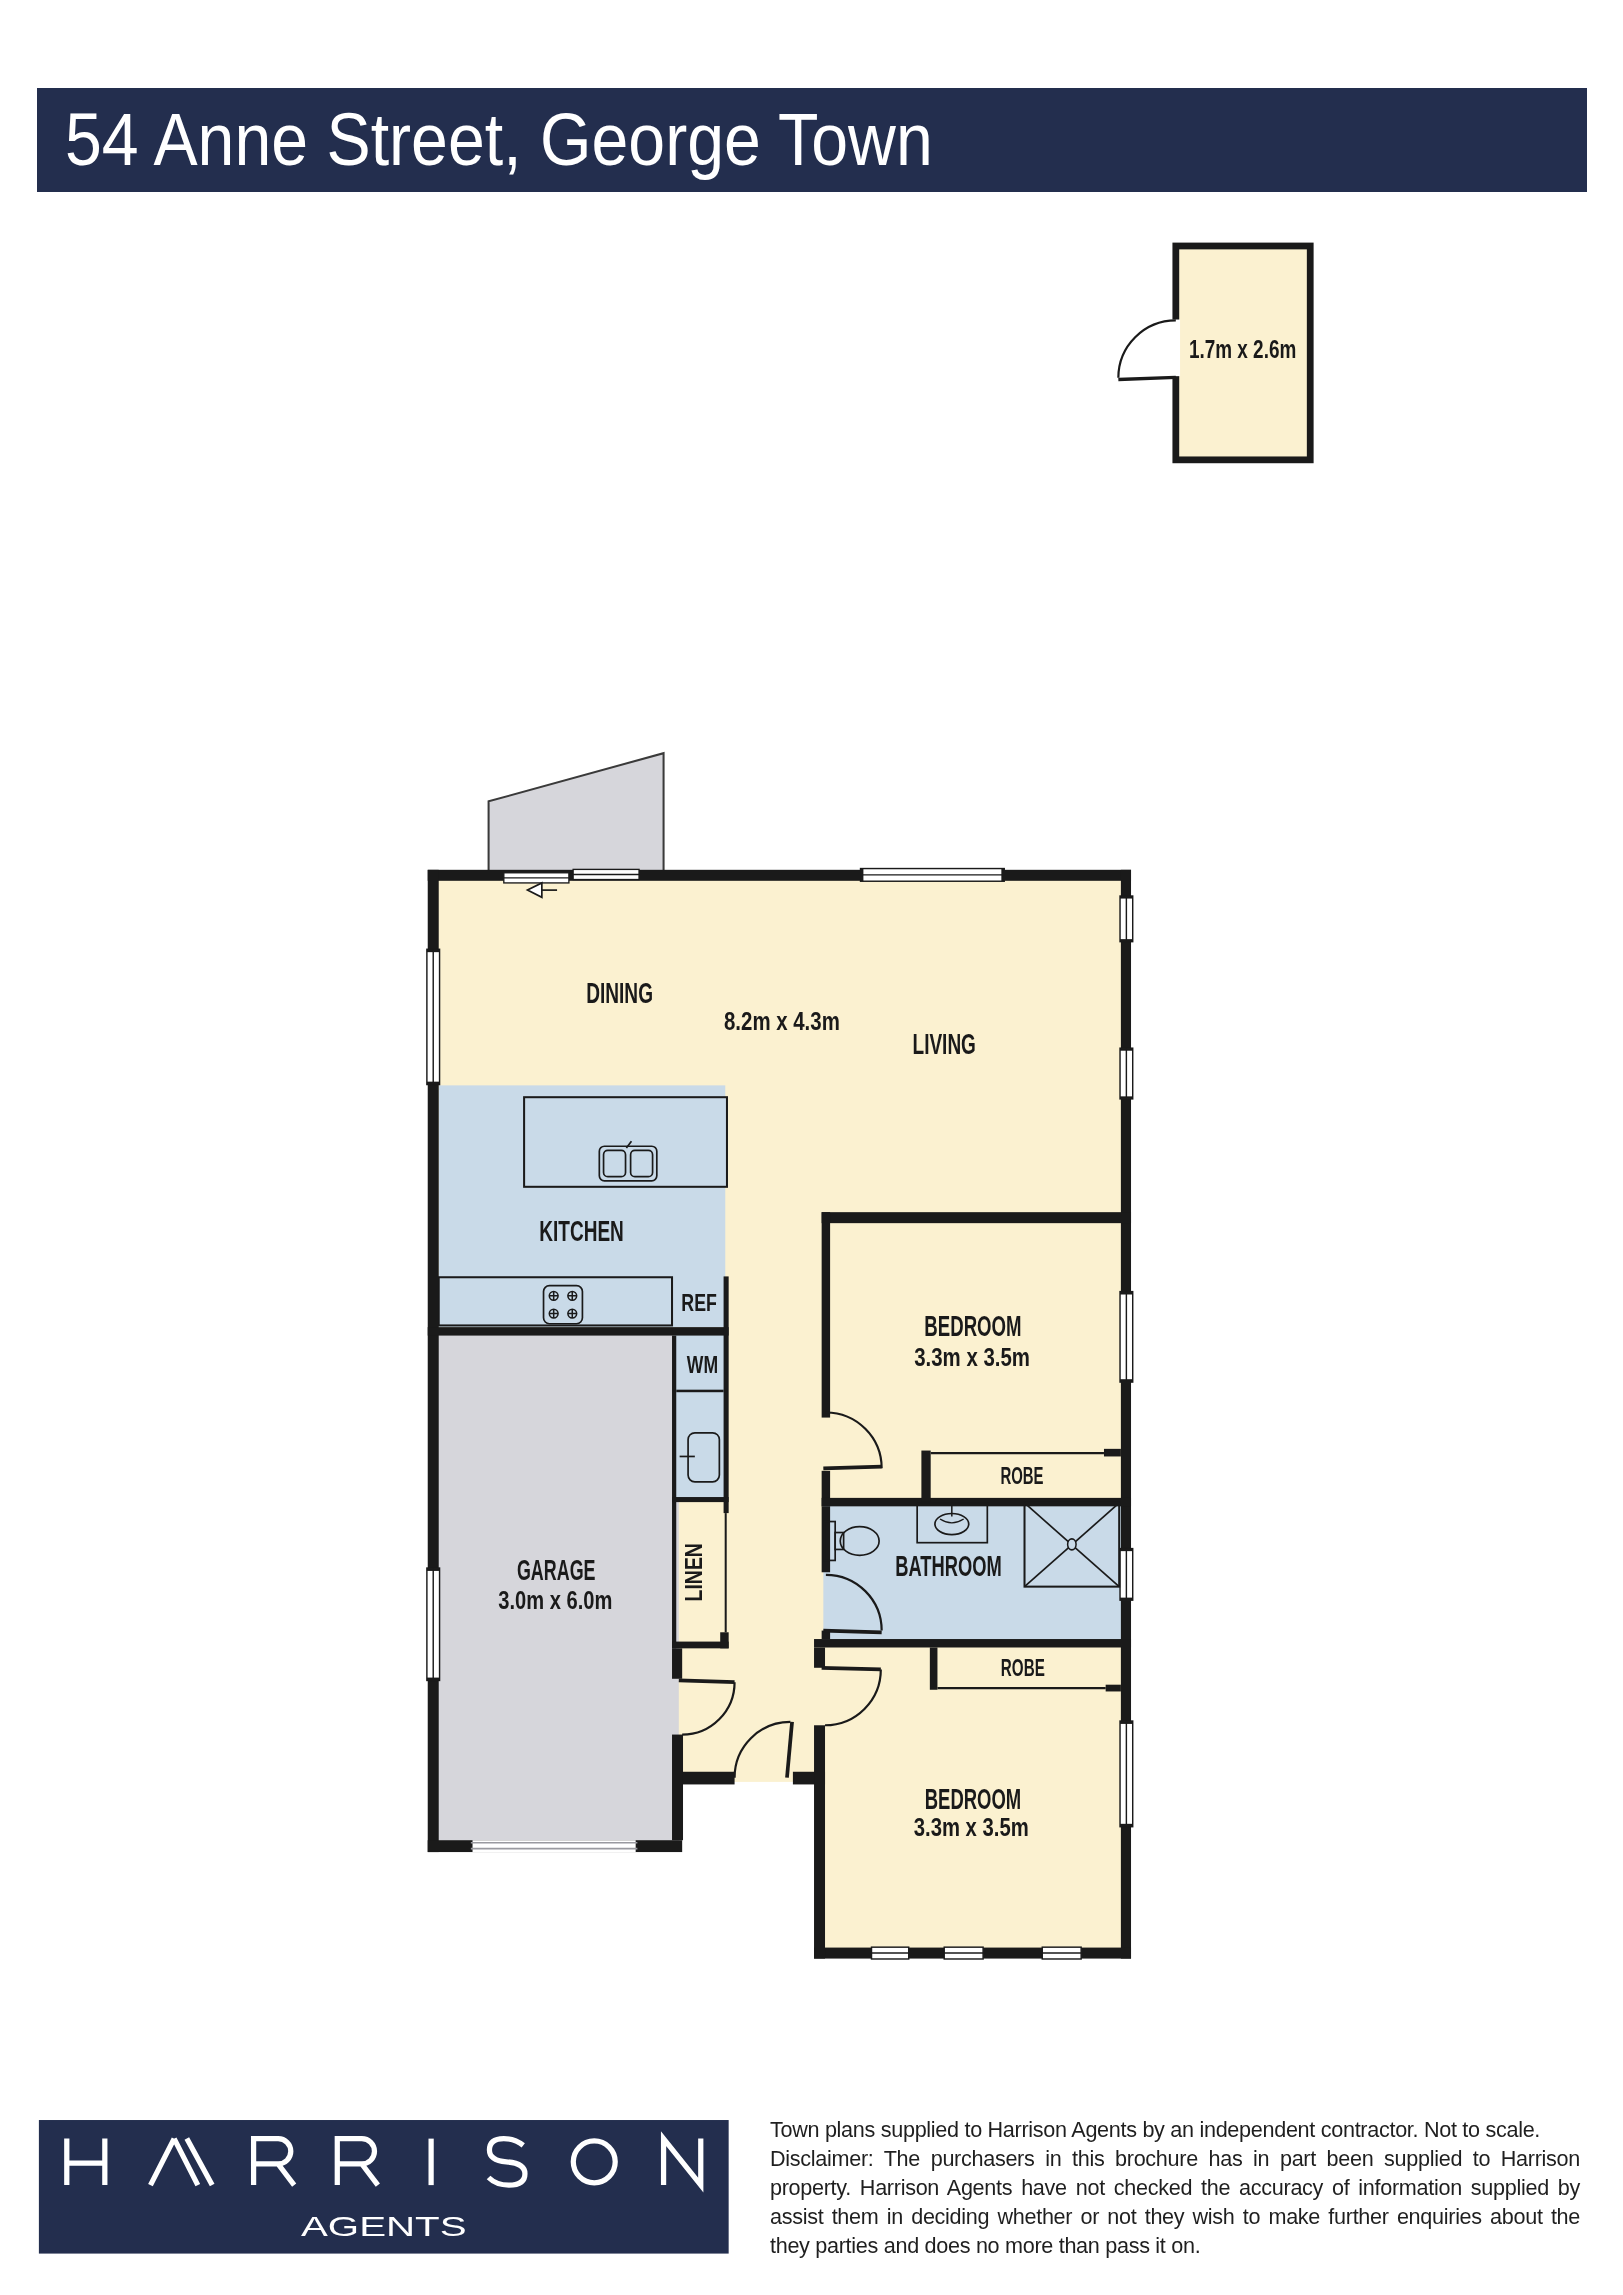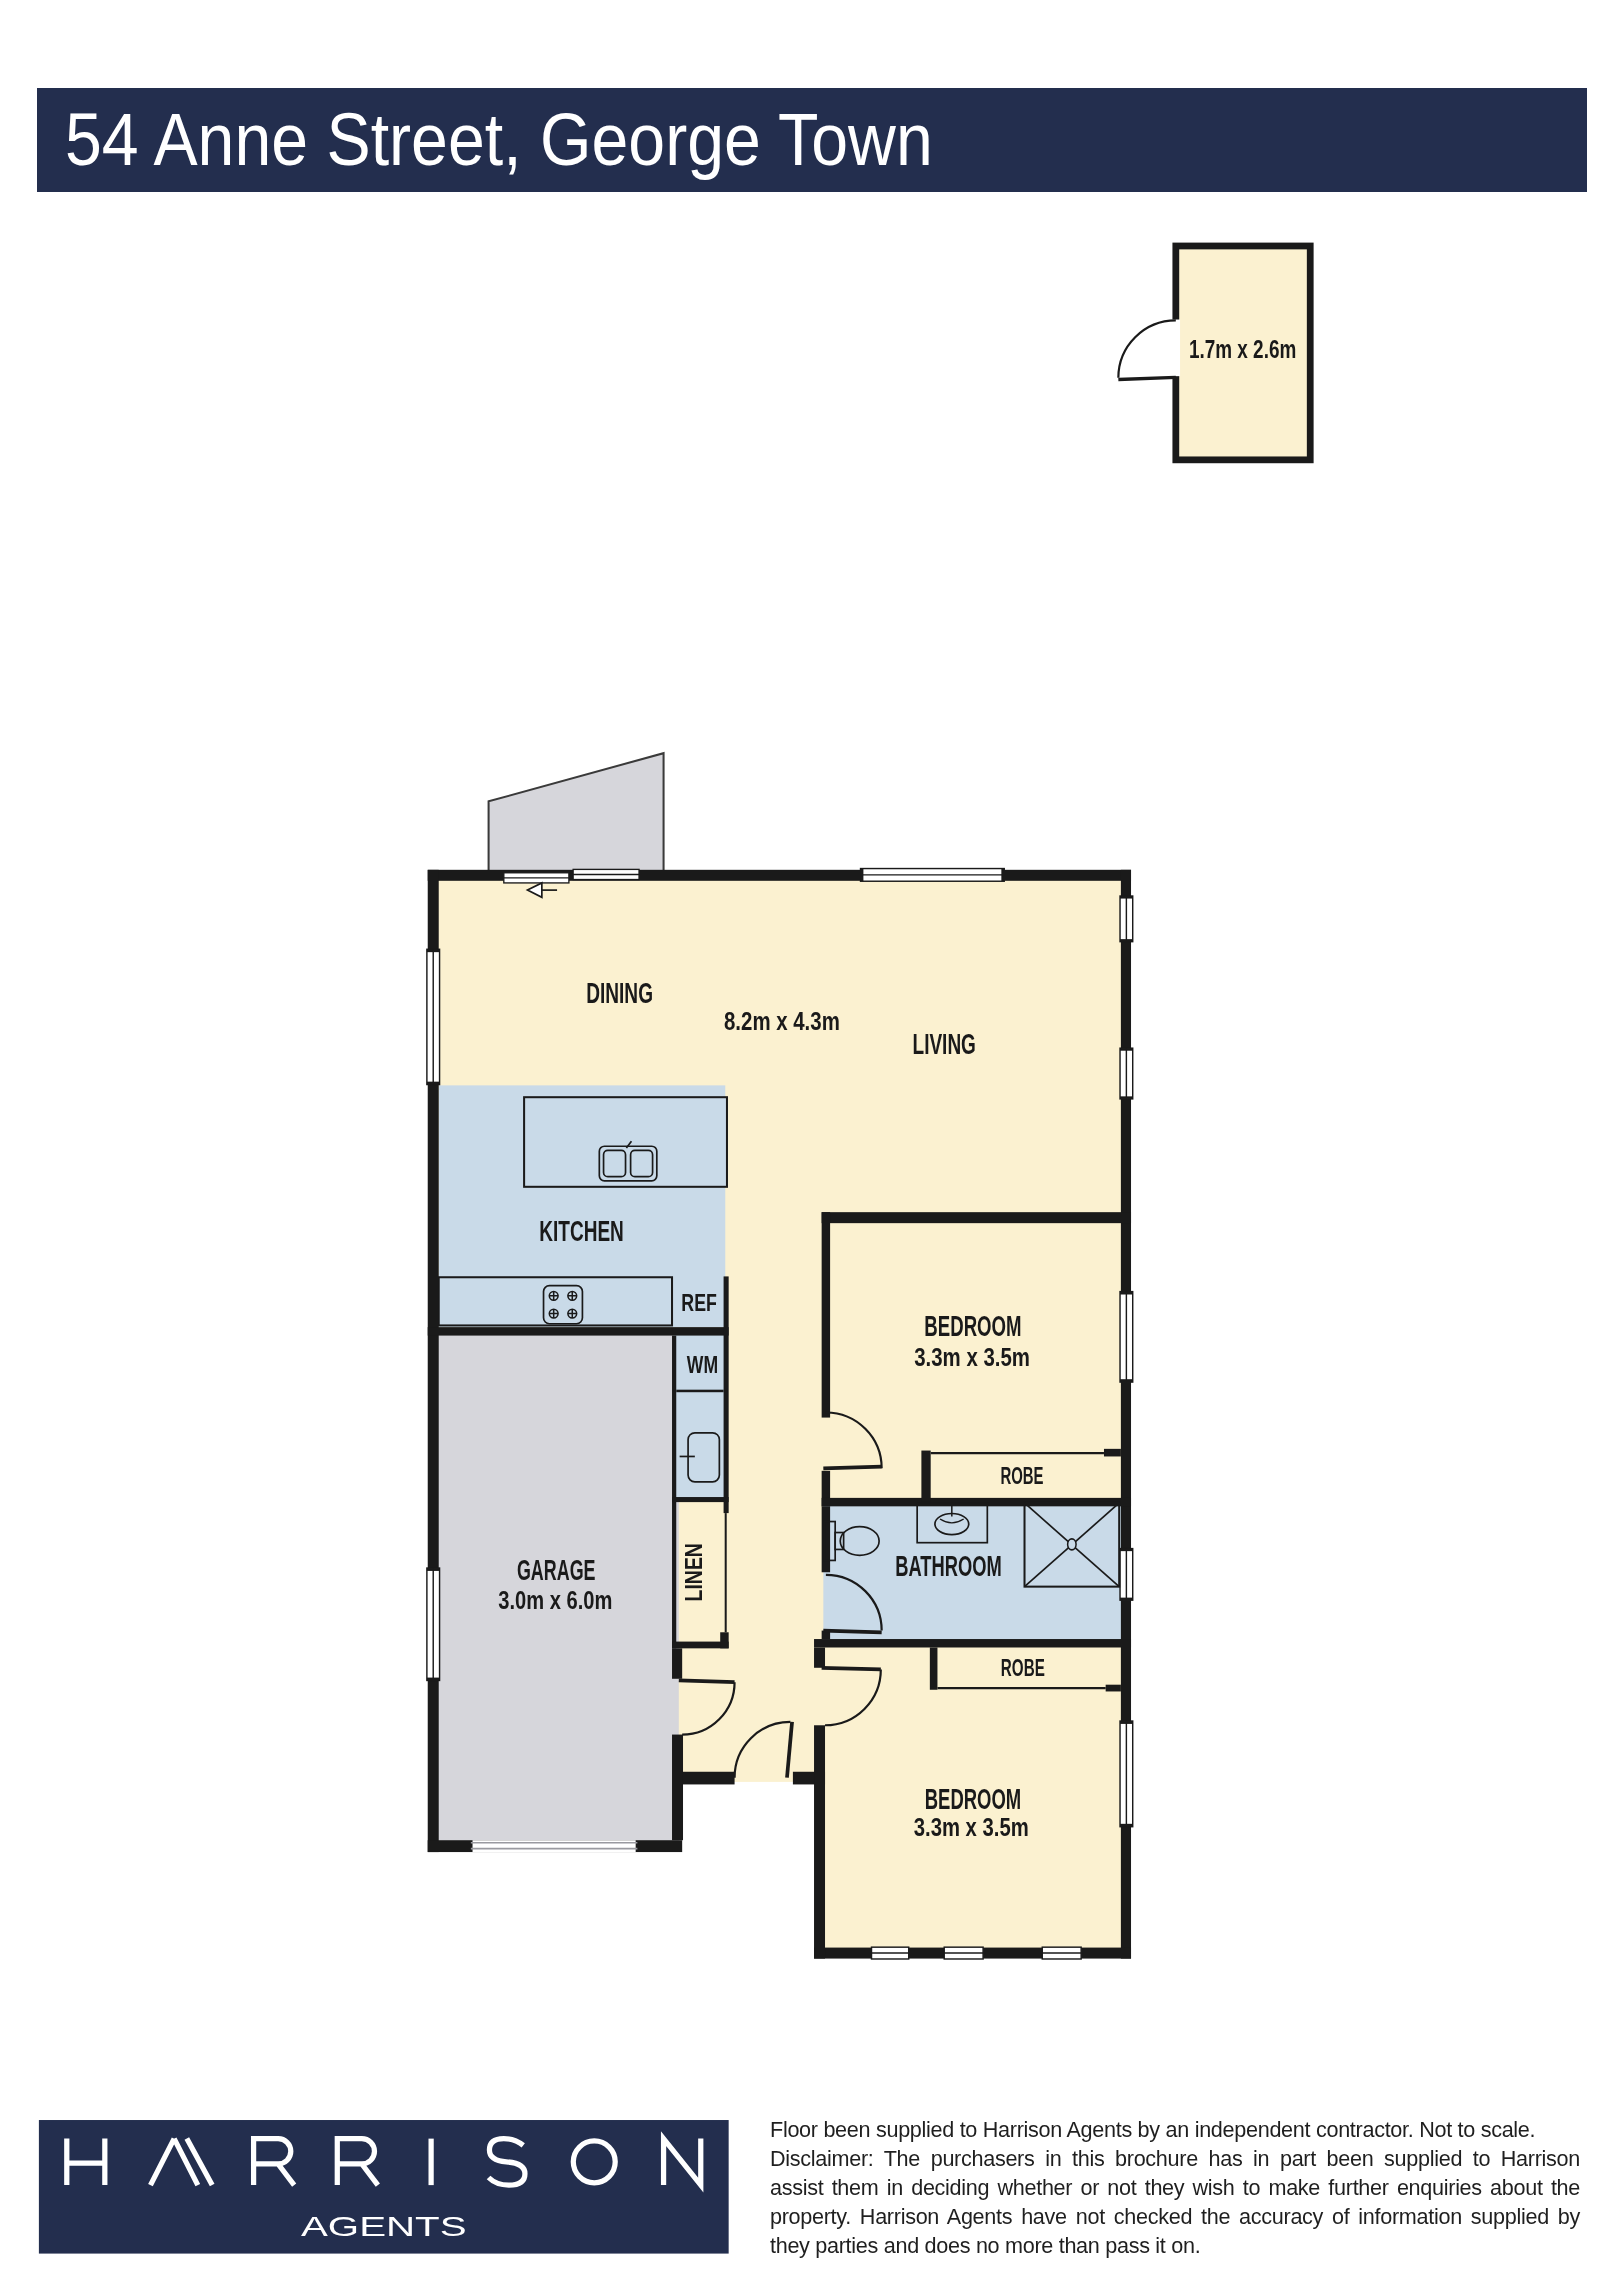--- a/index.html
+++ b/index.html
@@ -345,19 +345,19 @@
     <circle cx="703" cy="2557.5" r="24.8"></circle>
     <path d="M 785 2585 V 2530 L 829 2585 V 2530"></path>
   </g>
 
   <text id="t-agents" x="454" y="2645" font-size="33" fill="#ffffff" text-anchor="middle" textLength="196" lengthAdjust="spacingAndGlyphs">AGENTS</text>
 </g>
 </g>
 </svg>
 
 <div id="disc">
-  <div>Floor been supplied to Harrison Agents by an independent contractor. Not to scale.</div>
+  <div>Town plans supplied to Harrison Agents by an independent contractor. Not to scale.</div>
   <div class="j">Disclaimer: The purchasers in this brochure has in part been supplied to Harrison</div>
+  <div class="j">property. Harrison Agents have not checked the accuracy of information supplied by</div>
   <div class="j">assist them in deciding whether or not they wish to make further enquiries about the</div>
-  <div class="j">property. Harrison Agents have not checked the accuracy of information supplied by</div>
   <div>they parties and does no more than pass it on.</div>
 </div>
 
 
 </body></html>

